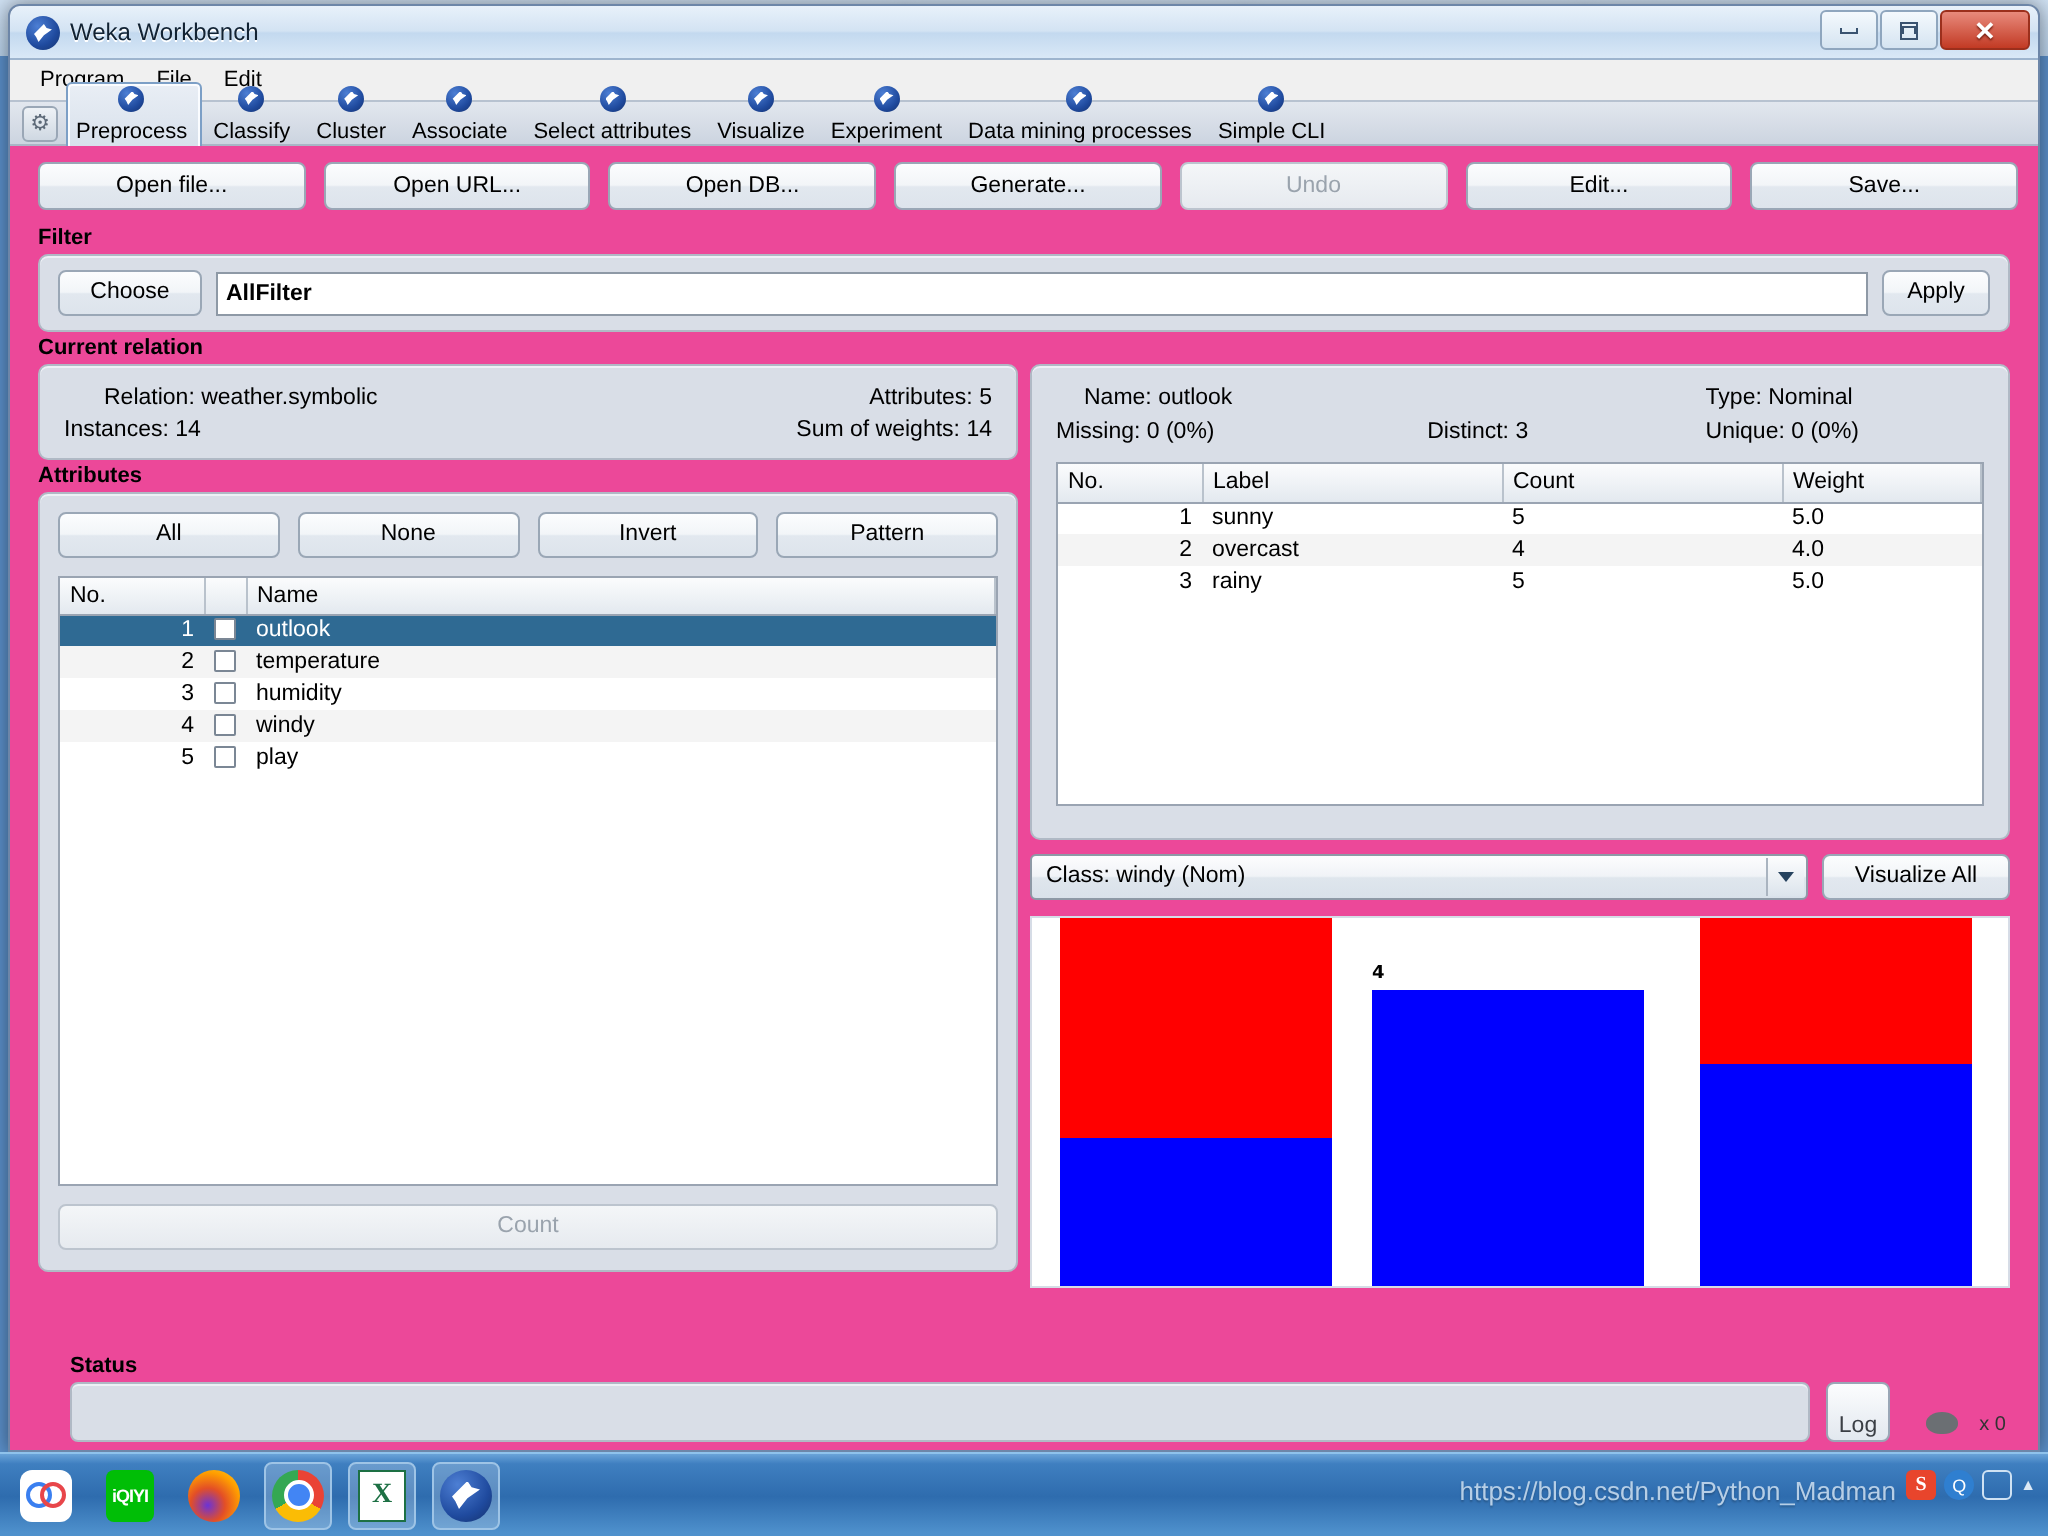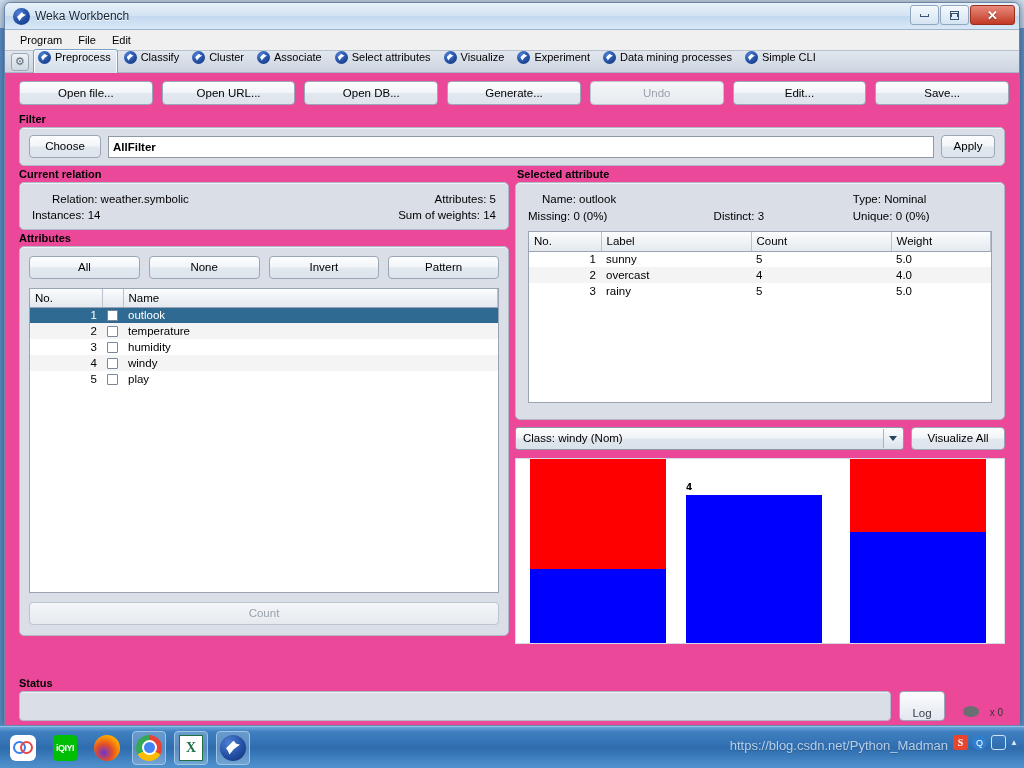--- a/index.html
+++ b/index.html
@@ -102,21 +102,21 @@
   .gear-btn {
     width: 18px; height: 18px; margin-right: 3px;
     border: 1px solid #9aa7b6; border-radius: 3px;
     background: linear-gradient(#eef2f6, #cfd8e2);
     display: flex; align-items: center; justify-content: center;
     font-size: 11px; color: #5d6a78;
   }
   .ptab {
     display: flex; align-items: center; gap: 4px;
     padding: 1px 6px 10px 4px; border-radius: 3px;
-    border: 1px solid transparent; font-size: 11px; color: #000;
+    border: 1px solid transparent; font-size: 11px; color: #000; flex-direction: column;
   }
   .ptab.active {
     border-color: #7c9fc6;
     background: linear-gradient(#e9eef5, #d3dde9);
     box-shadow: inset 0 0 0 1px #fafcff;
   }
   .bird {
     width: 13px; height: 13px; border-radius: 50%; flex: 0 0 13px;
     background: radial-gradient(circle at 34% 28%, #4d7fd4 0%, #1f4a9e 62%, #15306a 100%);
     position: relative;
@@ -252,30 +252,30 @@
   }
   .hbar { position: absolute; bottom: 0; }
   .hbar .cap {
     position: absolute; top: -13px; left: 0;
     font-size: 9px; font-weight: bold; color: #000;
     font-family: "DejaVu Sans", sans-serif;
   }
   .seg { width: 100%; }
 
   
-  .status-wrap { position: absolute; left: 0; right: 0; bottom: 0; padding: 0 14px 6px; }
+  .status-wrap { position: absolute; left: 16px; right: 0; bottom: 0; padding: 0 14px 6px; }
   .status-label { font-size: 11px; font-weight: bold; margin: 3px 0 2px 0; }
   .status-inner { display: flex; gap: 8px; align-items: flex-start; }
   .status-field {
     flex: 1; height: 30px;
     border: 1px solid #b0b9c5; border-radius: 4px;
     background: #d9dee7; box-shadow: inset 0 1px 0 #eef1f6;
   }
   .log-btn {
-    width: 46px; height: 30px; line-height: 42px; text-align: center;
+    width: 32px; height: 30px; line-height: 42px; text-align: center;
     font-size: 11.5px; color: #3b3f45;
     border: 1px solid #9aa7b6; border-radius: 4px;
     background: linear-gradient(#fcfdfe, #e2e8ef);
   }
   .weka-anim { width: 52px; height: 30px; position: relative; }
   .weka-anim .wtxt { position: absolute; right: 2px; top: 16px; font-size: 10px; color: #333; }
   .weka-anim .wbird {
     position: absolute; left: 10px; top: 15px; width: 16px; height: 11px;
     background: #6b6f73; border-radius: 50% 50% 45% 45%;
   }
@@ -455,23 +455,20 @@
         <div class="choose-btn">Choose</div>
         <div class="filter-field">AllFilter</div>
         <div class="apply-btn">Apply</div>
       </div>
     </div>
 
     <div style="display:flex;padding:0;">
       <div style="width:506px">
           <div class="section-label">Current relation</div>
         </div>
-      <div style="width:506px">
-          <div class="section-label" style="margin-left:6px">Selected attribute</div>
-        </div>
     </div>
 
     <div class="cols">
 
       <div class="col-left">
         <div class="panel relation-box">
           <div class="rel-line">
             <span class="rel-l">
               <span>Relation:</span>
               <span>weather.symbolic</span>

